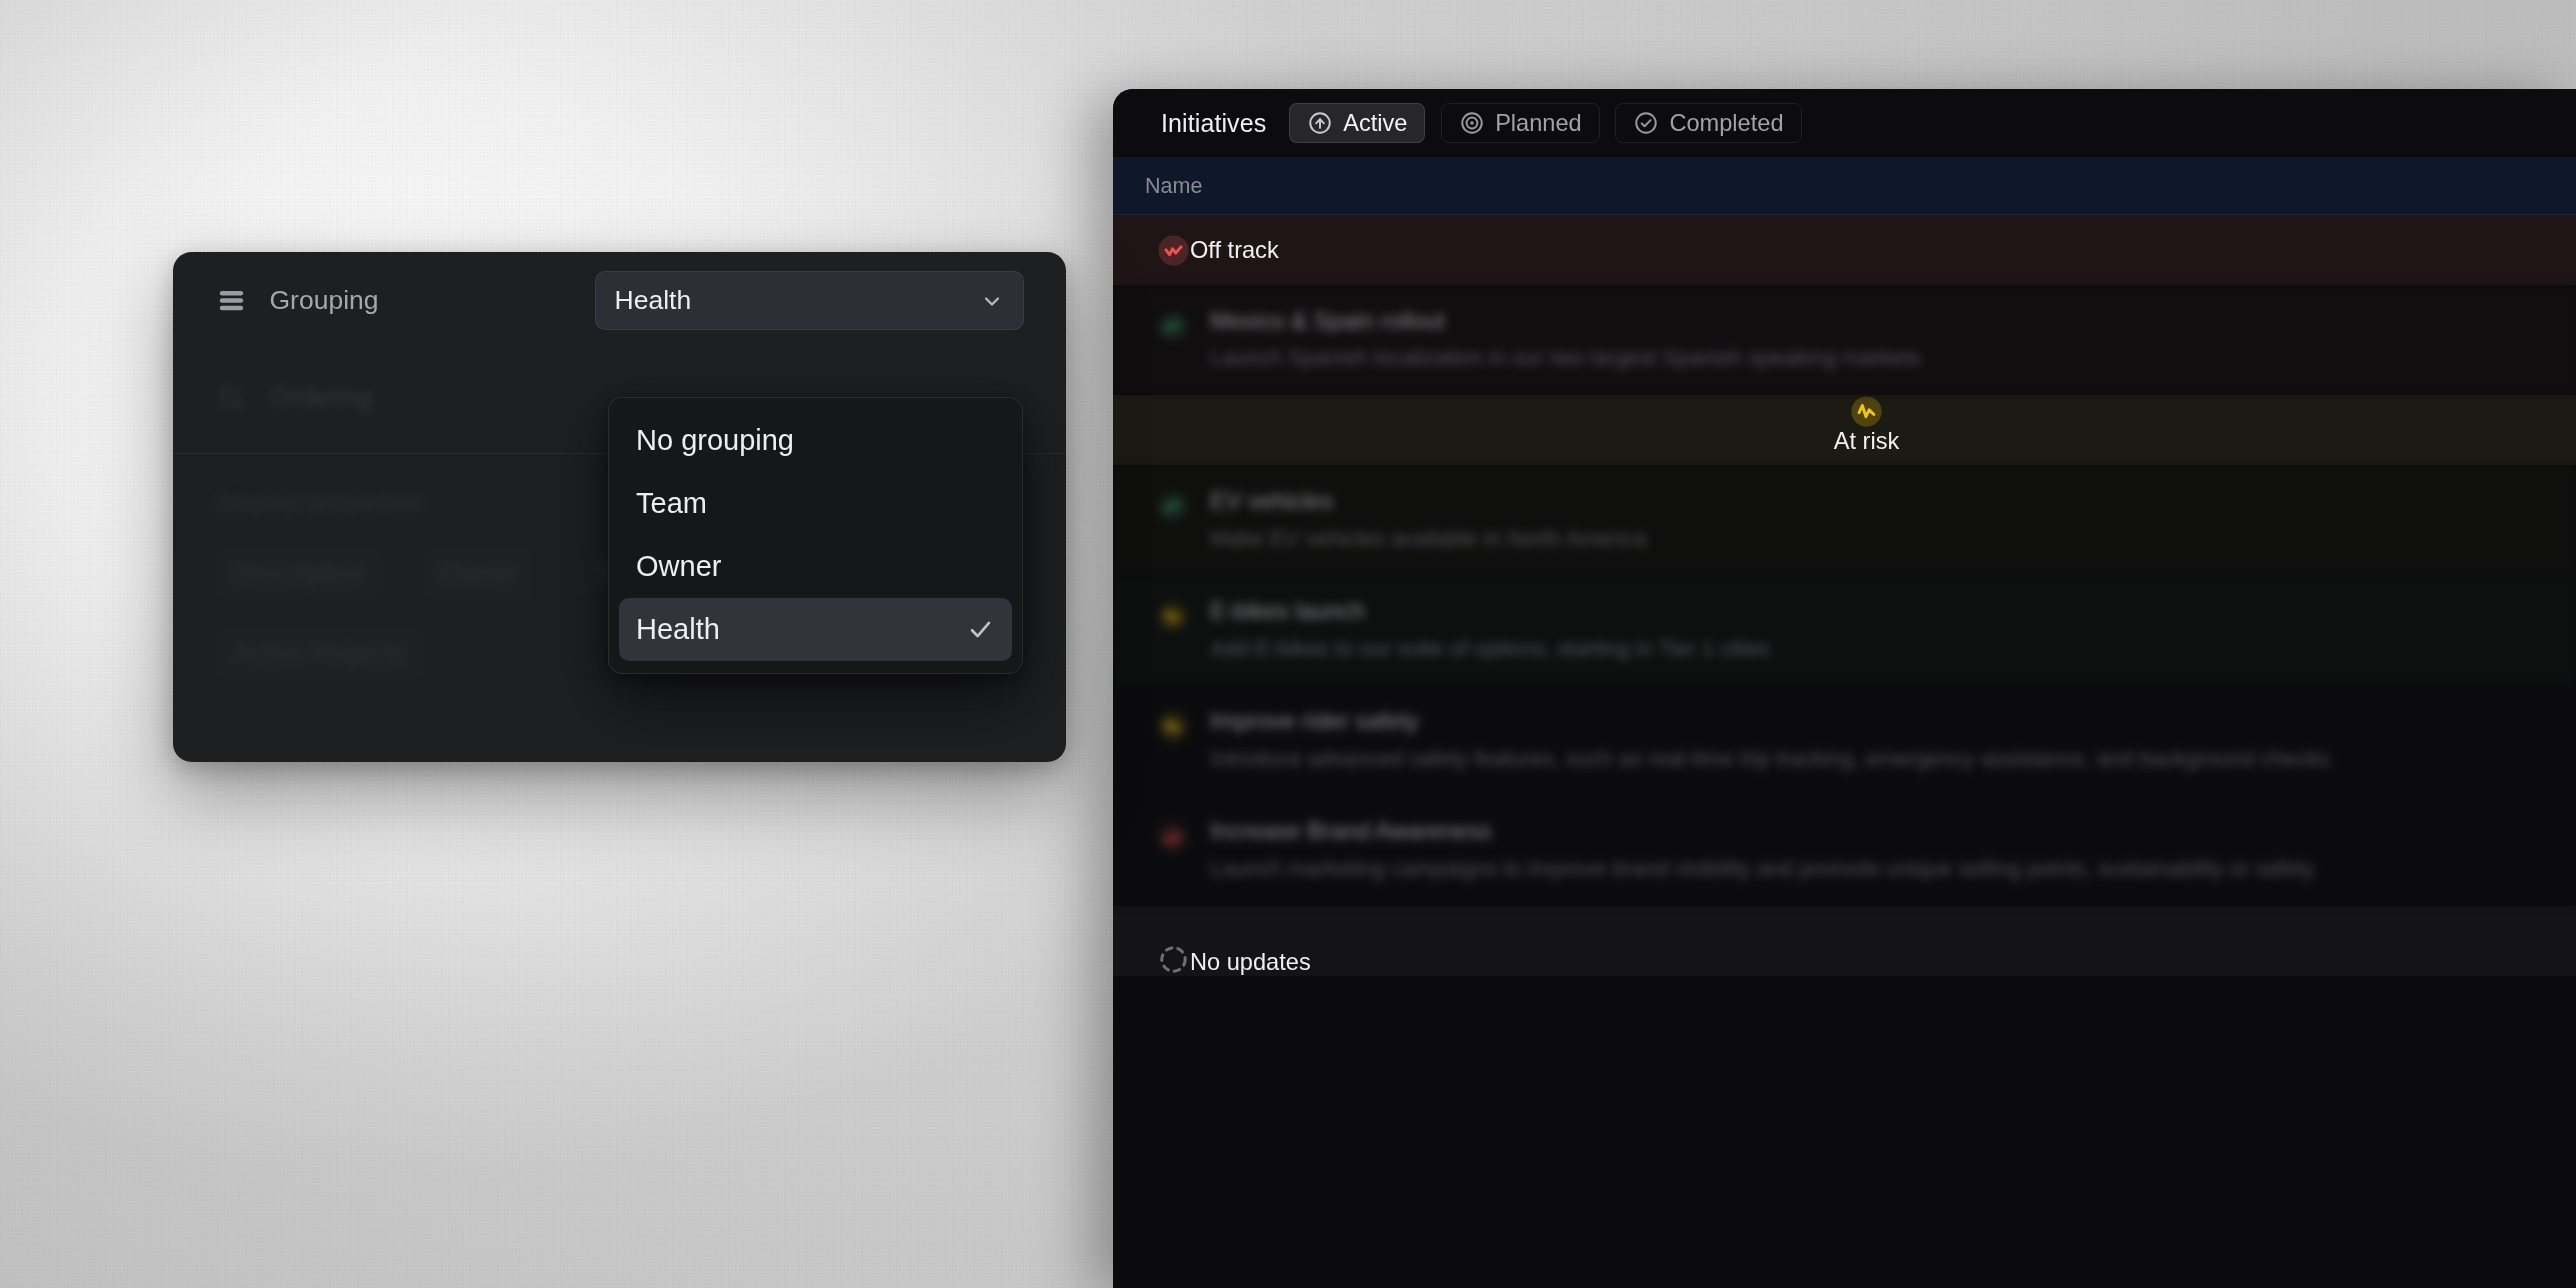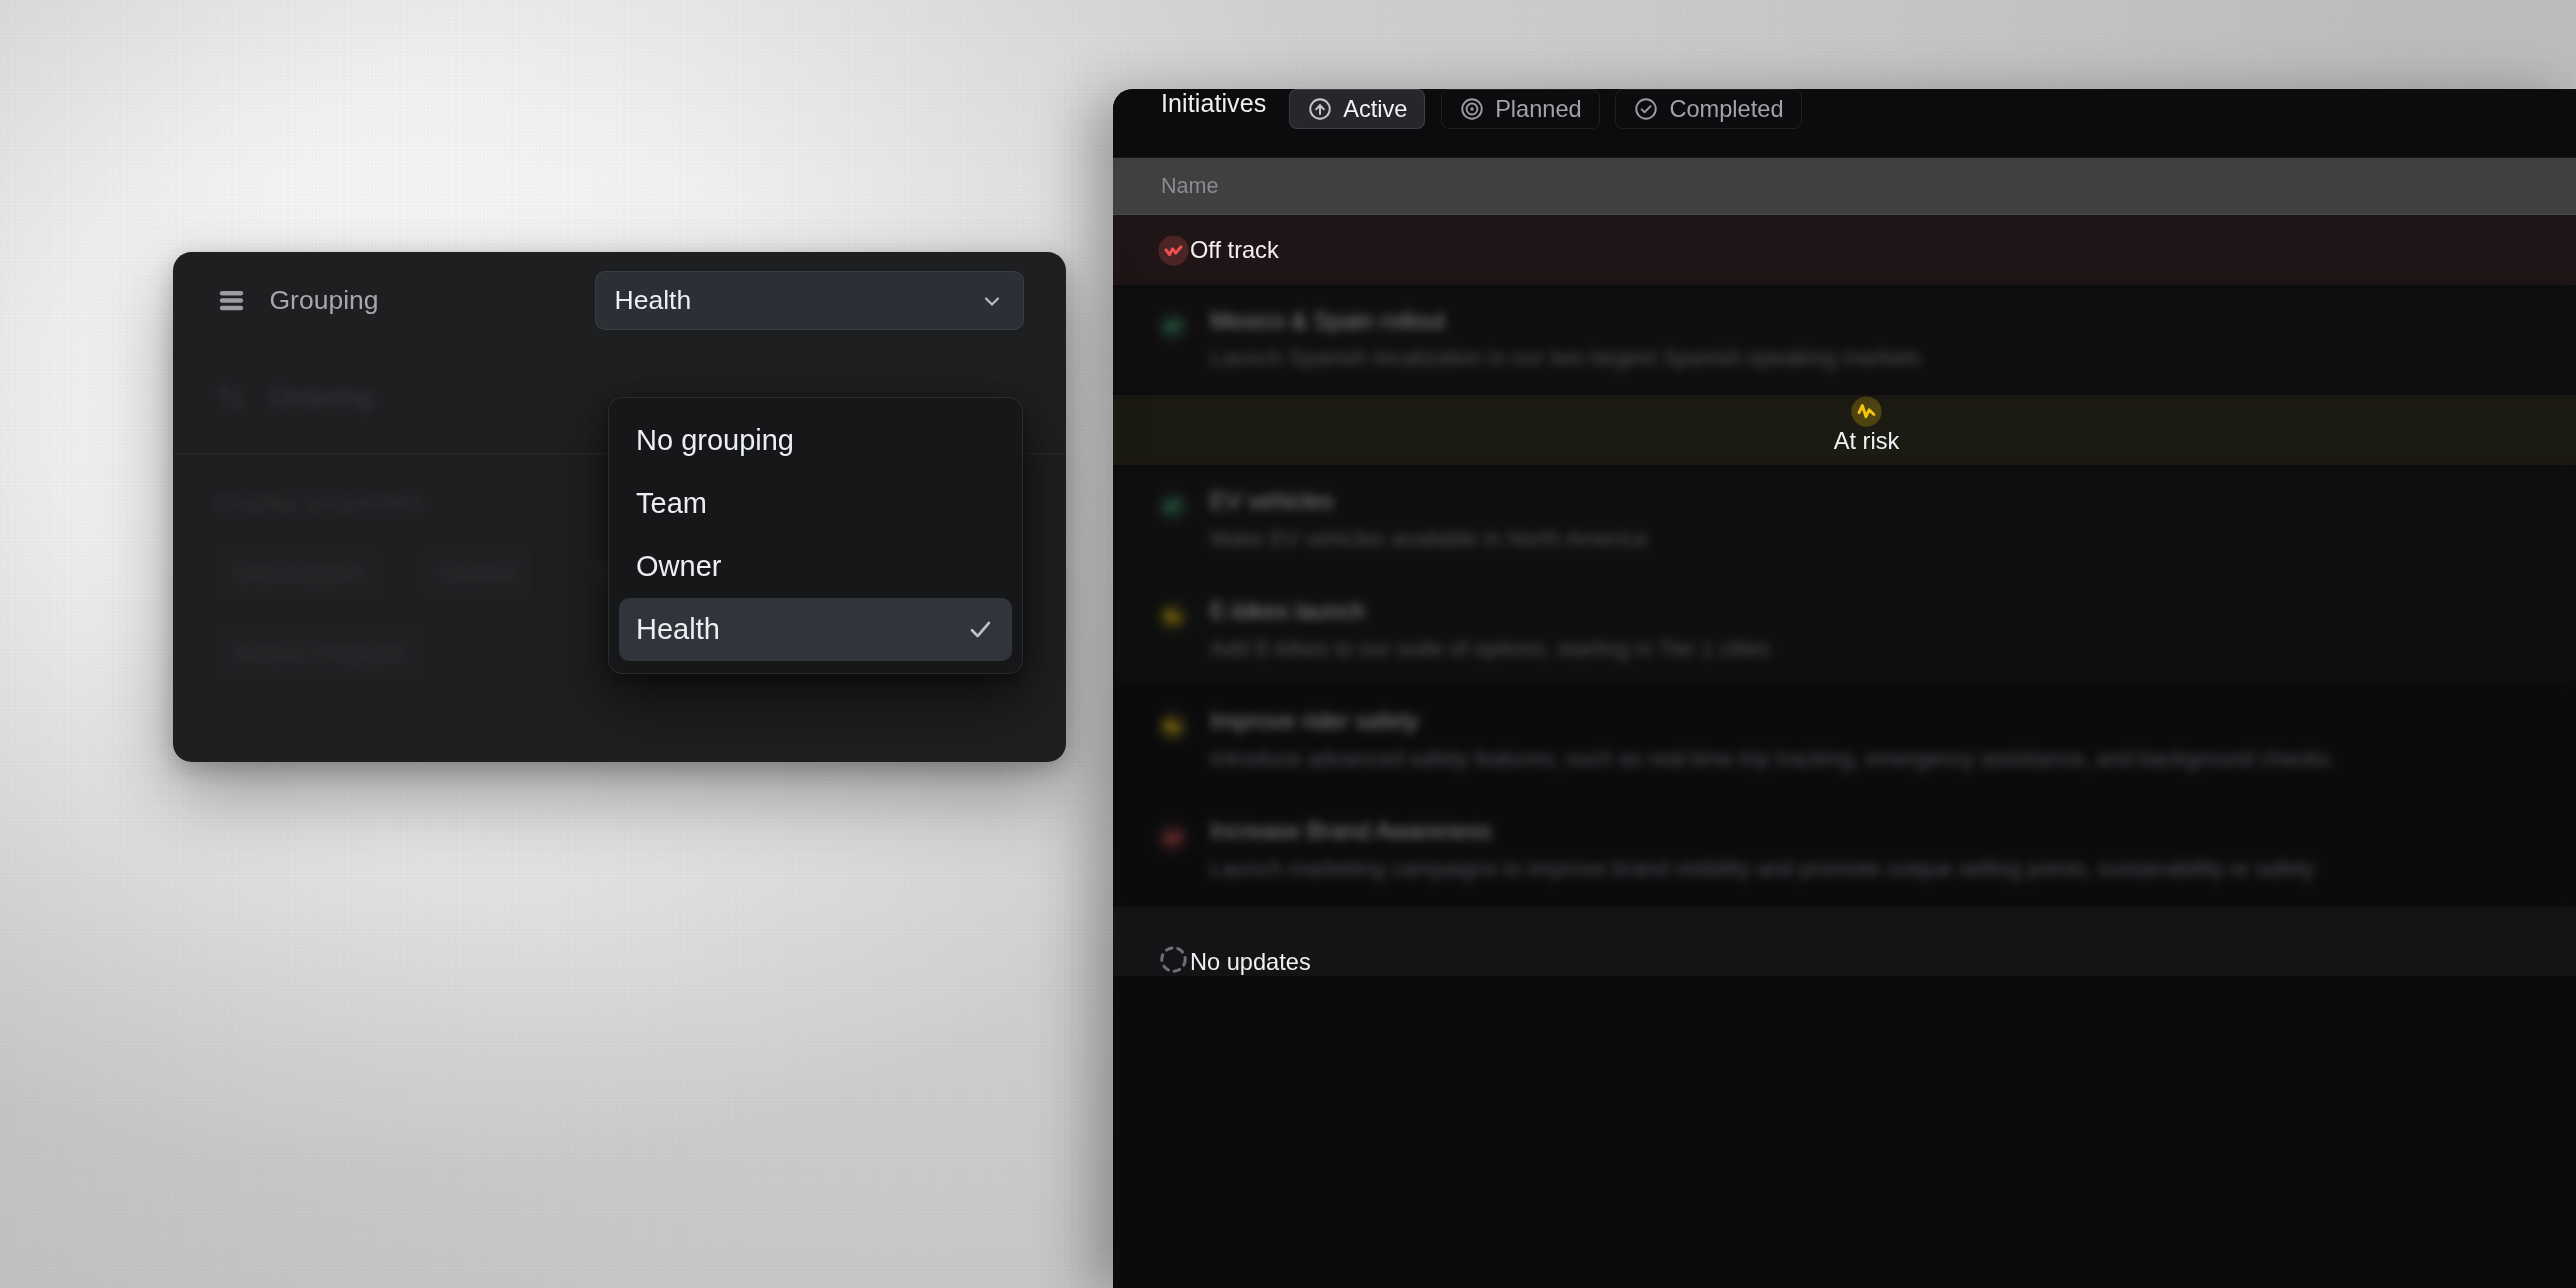--- a/index.html
+++ b/index.html
@@ -37,21 +37,21 @@
     left: 1113px; top: 89px;
     width: 1463px; height: 1199px;
     background: #0b0b0d;
     border-top-left-radius: 20px;
     overflow: hidden;
     box-shadow: -21.5px 7.2px 57px rgba(0,0,0,.30);
   }
 
   #initiatives-toolbar {
     height: 69px;
-    display: flex; 
+    display: flex; align-items: center;
     padding-left: 48px;
     gap: 15.7px;
     background: #0c0c0e;
     border-bottom: 0.7px solid rgba(255,255,255,.045);
   }
   #initiatives-title {
     font-size: 25px; color: #f0f0f2; letter-spacing: 0.1px;
     margin-right: 7.2px;
   }
   .seg-tab {
@@ -68,22 +68,22 @@
     background: #26262b;
     border-color: rgba(255,255,255,.12);
     color: #f3f3f5;
   }
   .seg-tab .seg-icon { width: 26px; height: 26px; display: block; flex: none; }
 
   
   #list-header {
     height: 57px;
     display: flex; align-items: center;
-    padding-left: 48px;
-    background: #404040;
+    padding-left: 32px;
+    background: #0f172a;
     border-bottom: 0.7px solid rgba(255,255,255,.05);
   }
   #list-header-name { font-size: 21.5px; color: #8b8b92; }
 
   
   .group-row {
     display: flex; align-items: center; 
     padding-left: 44px;
     height: 70px;
   }

